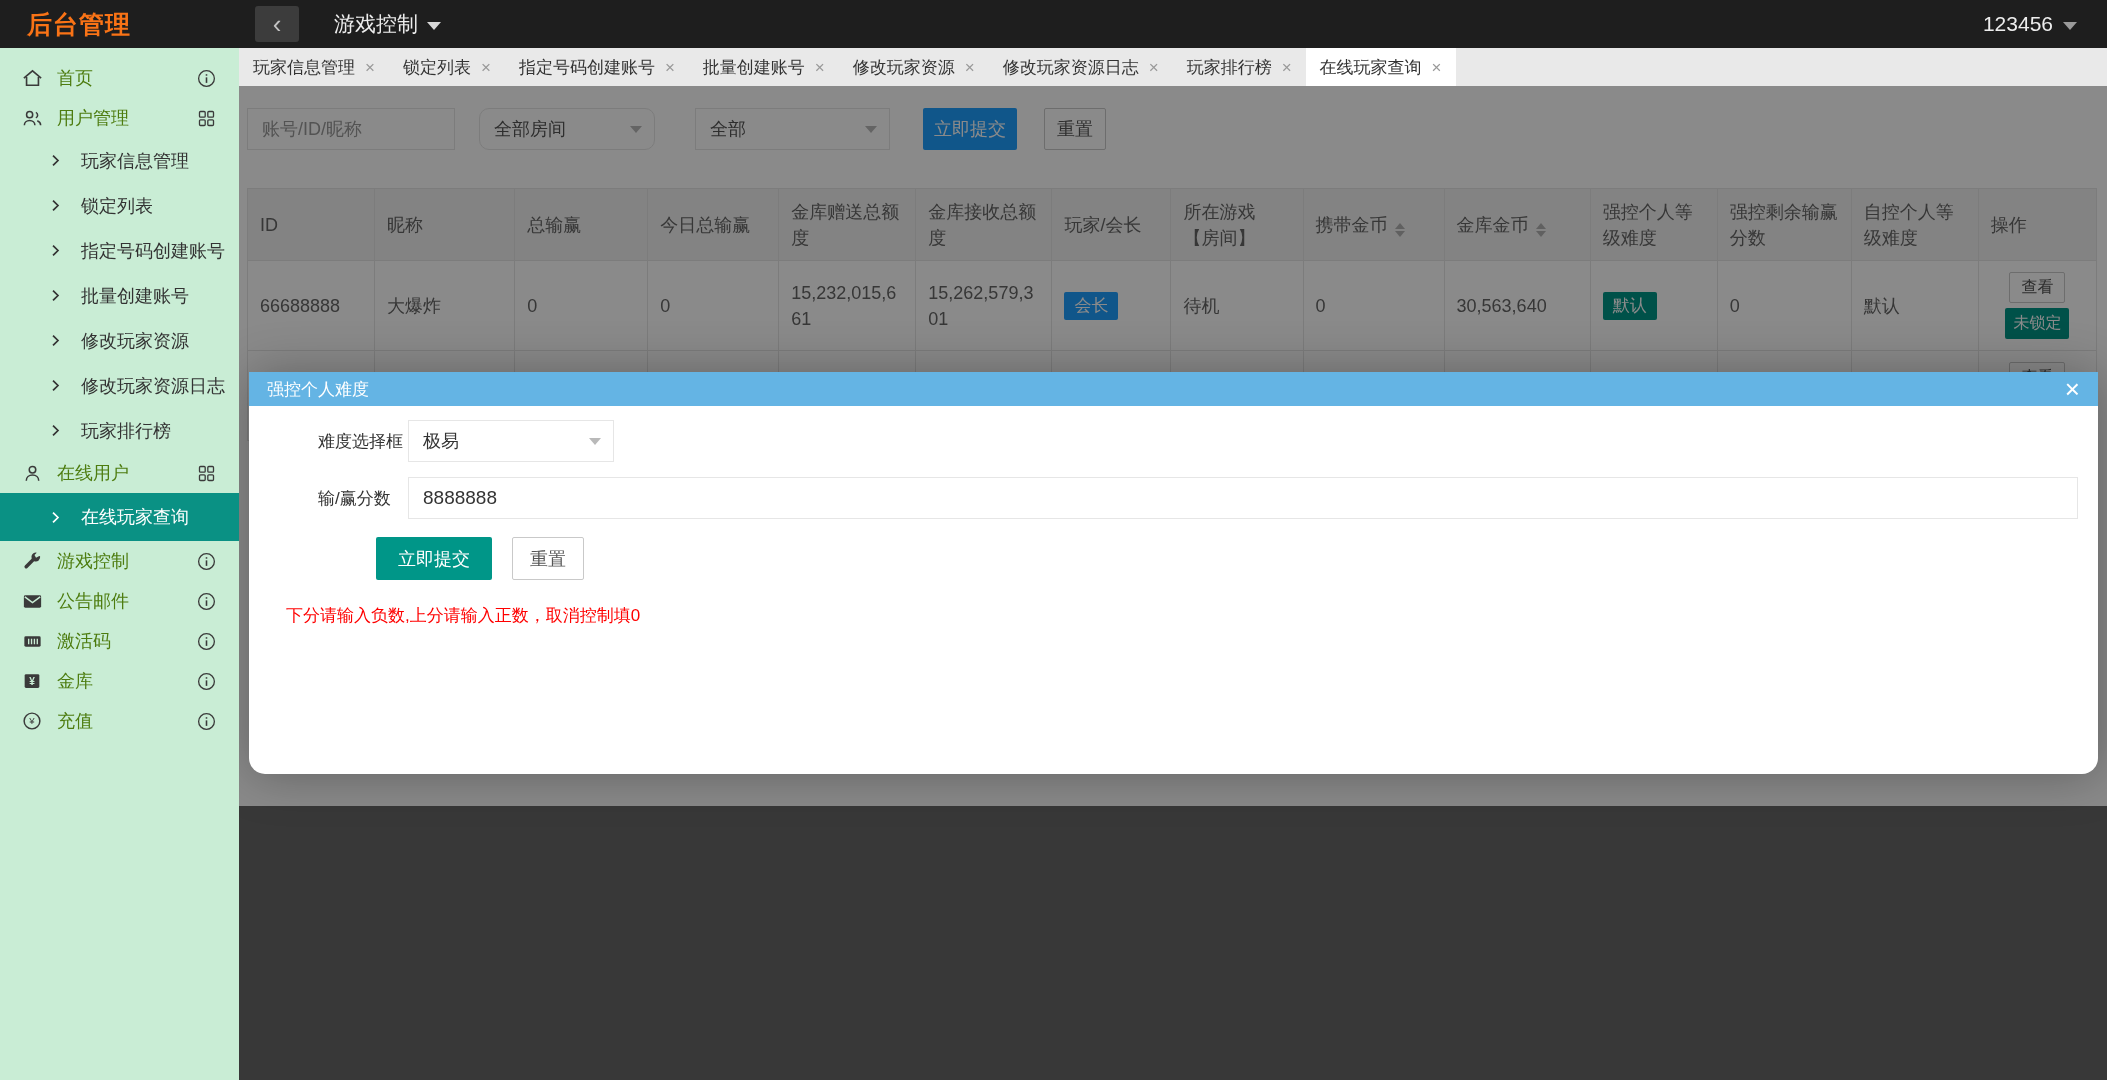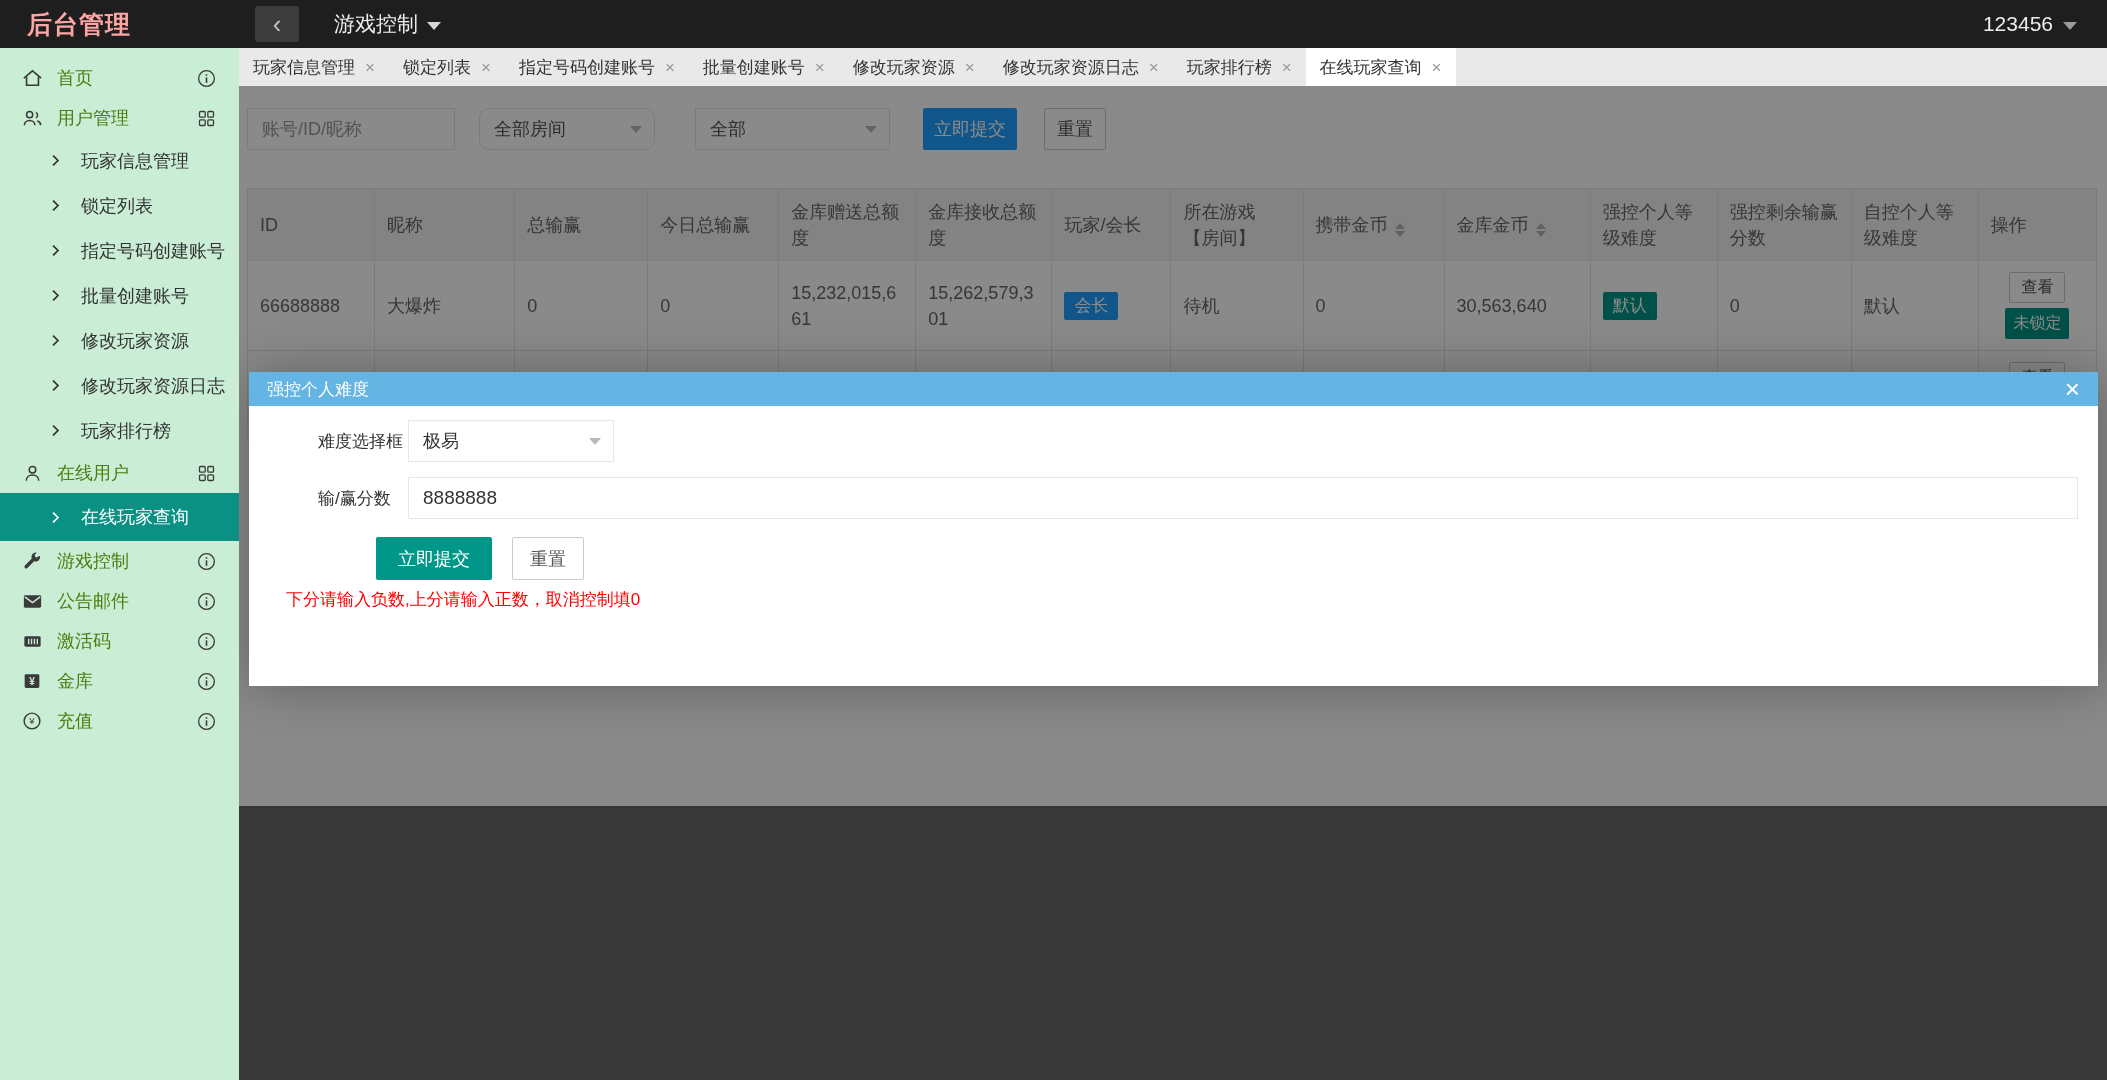--- a/index.html
+++ b/index.html
@@ -3,21 +3,21 @@
 <meta charset="utf-8">
 <style>
   *{margin:0;padding:0;box-sizing:border-box;}
   html,body{width:2107px;height:1080px;overflow:hidden;background:#383838;
     font-family:"Liberation Sans","DejaVu Sans",sans-serif;}
   button{font-family:inherit;}
 
   
   .topbar{position:absolute;left:0;top:0;width:2107px;height:48px;background:#1e1e1e;
     display:flex;align-items:center;z-index:40;}
-  .tb-title{width:239px;padding-left:27px;color:#fca5a5;font-size:25px;font-weight:bold;letter-spacing:1px;}
+  .tb-title{width:239px;padding-left:27px;color:#f97316;font-size:25px;font-weight:bold;letter-spacing:1px;}
   .tb-back{width:44px;height:36px;margin-left:16px;background:#3c3c3c;border-radius:3px;
     display:flex;align-items:center;justify-content:center;color:#c3c3c3;font-size:26px;cursor:pointer;line-height:1;}
   .tb-nav{display:flex;align-items:center;gap:9px;margin-left:35px;color:#ededed;font-size:21px;cursor:pointer;}
   .caret{width:0;height:0;border-left:7px solid transparent;border-right:7px solid transparent;border-top:8px solid #d8d8d8;margin-top:3px;}
   .tb-user{margin-left:auto;margin-right:30px;display:flex;align-items:center;gap:10px;color:#ededed;font-size:21px;cursor:pointer;}
   .tb-user .caret{border-top-color:#9a9a9a;}
 
   
   .sidebar{position:absolute;left:0;top:48px;width:239px;height:1032px;background:#c9edd5;
     padding-top:10px;z-index:30;}
@@ -68,37 +68,37 @@
   .badge.blue{background:#1e9fff;}
   .badge.green{background:#009688;}
   .acts{display:flex;flex-direction:column;align-items:center;gap:5px;}
   .btn-view{background:#fff;border:1px solid #c9c9c9;border-radius:2px;color:#555;font-size:16px;
     padding:4px 11px;cursor:pointer;}
   .btn-unlock{background:#009688;border:none;border-radius:2px;color:#fff;font-size:16px;
     padding:5px 8px;cursor:pointer;}
 
   
   .overlay{position:absolute;left:0;top:0;width:1868px;height:720px;background:rgba(0,0,0,0.46);z-index:10;}
-  .modal{position:absolute;left:10px;top:286px;width:1849px;height:314px;background:#fff;z-index:20;
-    box-shadow:1px 1px 50px rgba(0,0,0,.3);}
+  .modal{position:absolute;left:10px;top:286px;width:1849px;height:402px;background:#fff;z-index:20;
+    box-shadow:1px 1px 50px rgba(0,0,0,.3);border-radius:16px;}
   .modal-hd{height:34px;background:#64b4e4;display:flex;align-items:center;padding:0 18px;}
   .modal-title{color:#fff;font-size:17px;}
   .modal-x{margin-left:auto;color:#fff;font-size:26px;line-height:1;cursor:pointer;}
   .modal-bd{padding:14px 20px 0 37px;}
   .m-row{display:flex;align-items:center;height:42px;margin-bottom:15px;}
   .m-label{width:90px;font-size:17px;color:#333;flex-shrink:0;margin-left:32px;}
   .m-select{position:relative;width:206px;height:42px;border:1px solid #e6e6e6;background:#fff;
     display:flex;align-items:center;padding:0 14px;font-size:18px;color:#333;cursor:pointer;}
   .m-input{flex:1;height:42px;border:1px solid #e6e6e6;padding:0 14px;font-size:19px;color:#333;outline:none;}
   .m-btns{display:flex;gap:20px;margin-top:18px;margin-left:90px;}
   .btn-submit{height:43px;padding:0 22px;background:#009688;border:none;border-radius:2px;
     color:#fff;font-size:18px;cursor:pointer;}
   .btn-reset2{height:43px;padding:0 17px;background:#fff;border:1px solid #c9c9c9;border-radius:2px;
     color:#555;font-size:18px;cursor:pointer;}
-  .m-note{margin-top:8px;color:#ff0000;font-size:17px;}
+  .m-note{margin-top:24px;color:#ff0000;font-size:17px;}
 </style>
 </head>
 <body>
 
 <div class="topbar">
   <div class="tb-title">后台管理</div>
   <div class="tb-back">
     <span>‹</span>
   </div>
   <div class="tb-nav">

